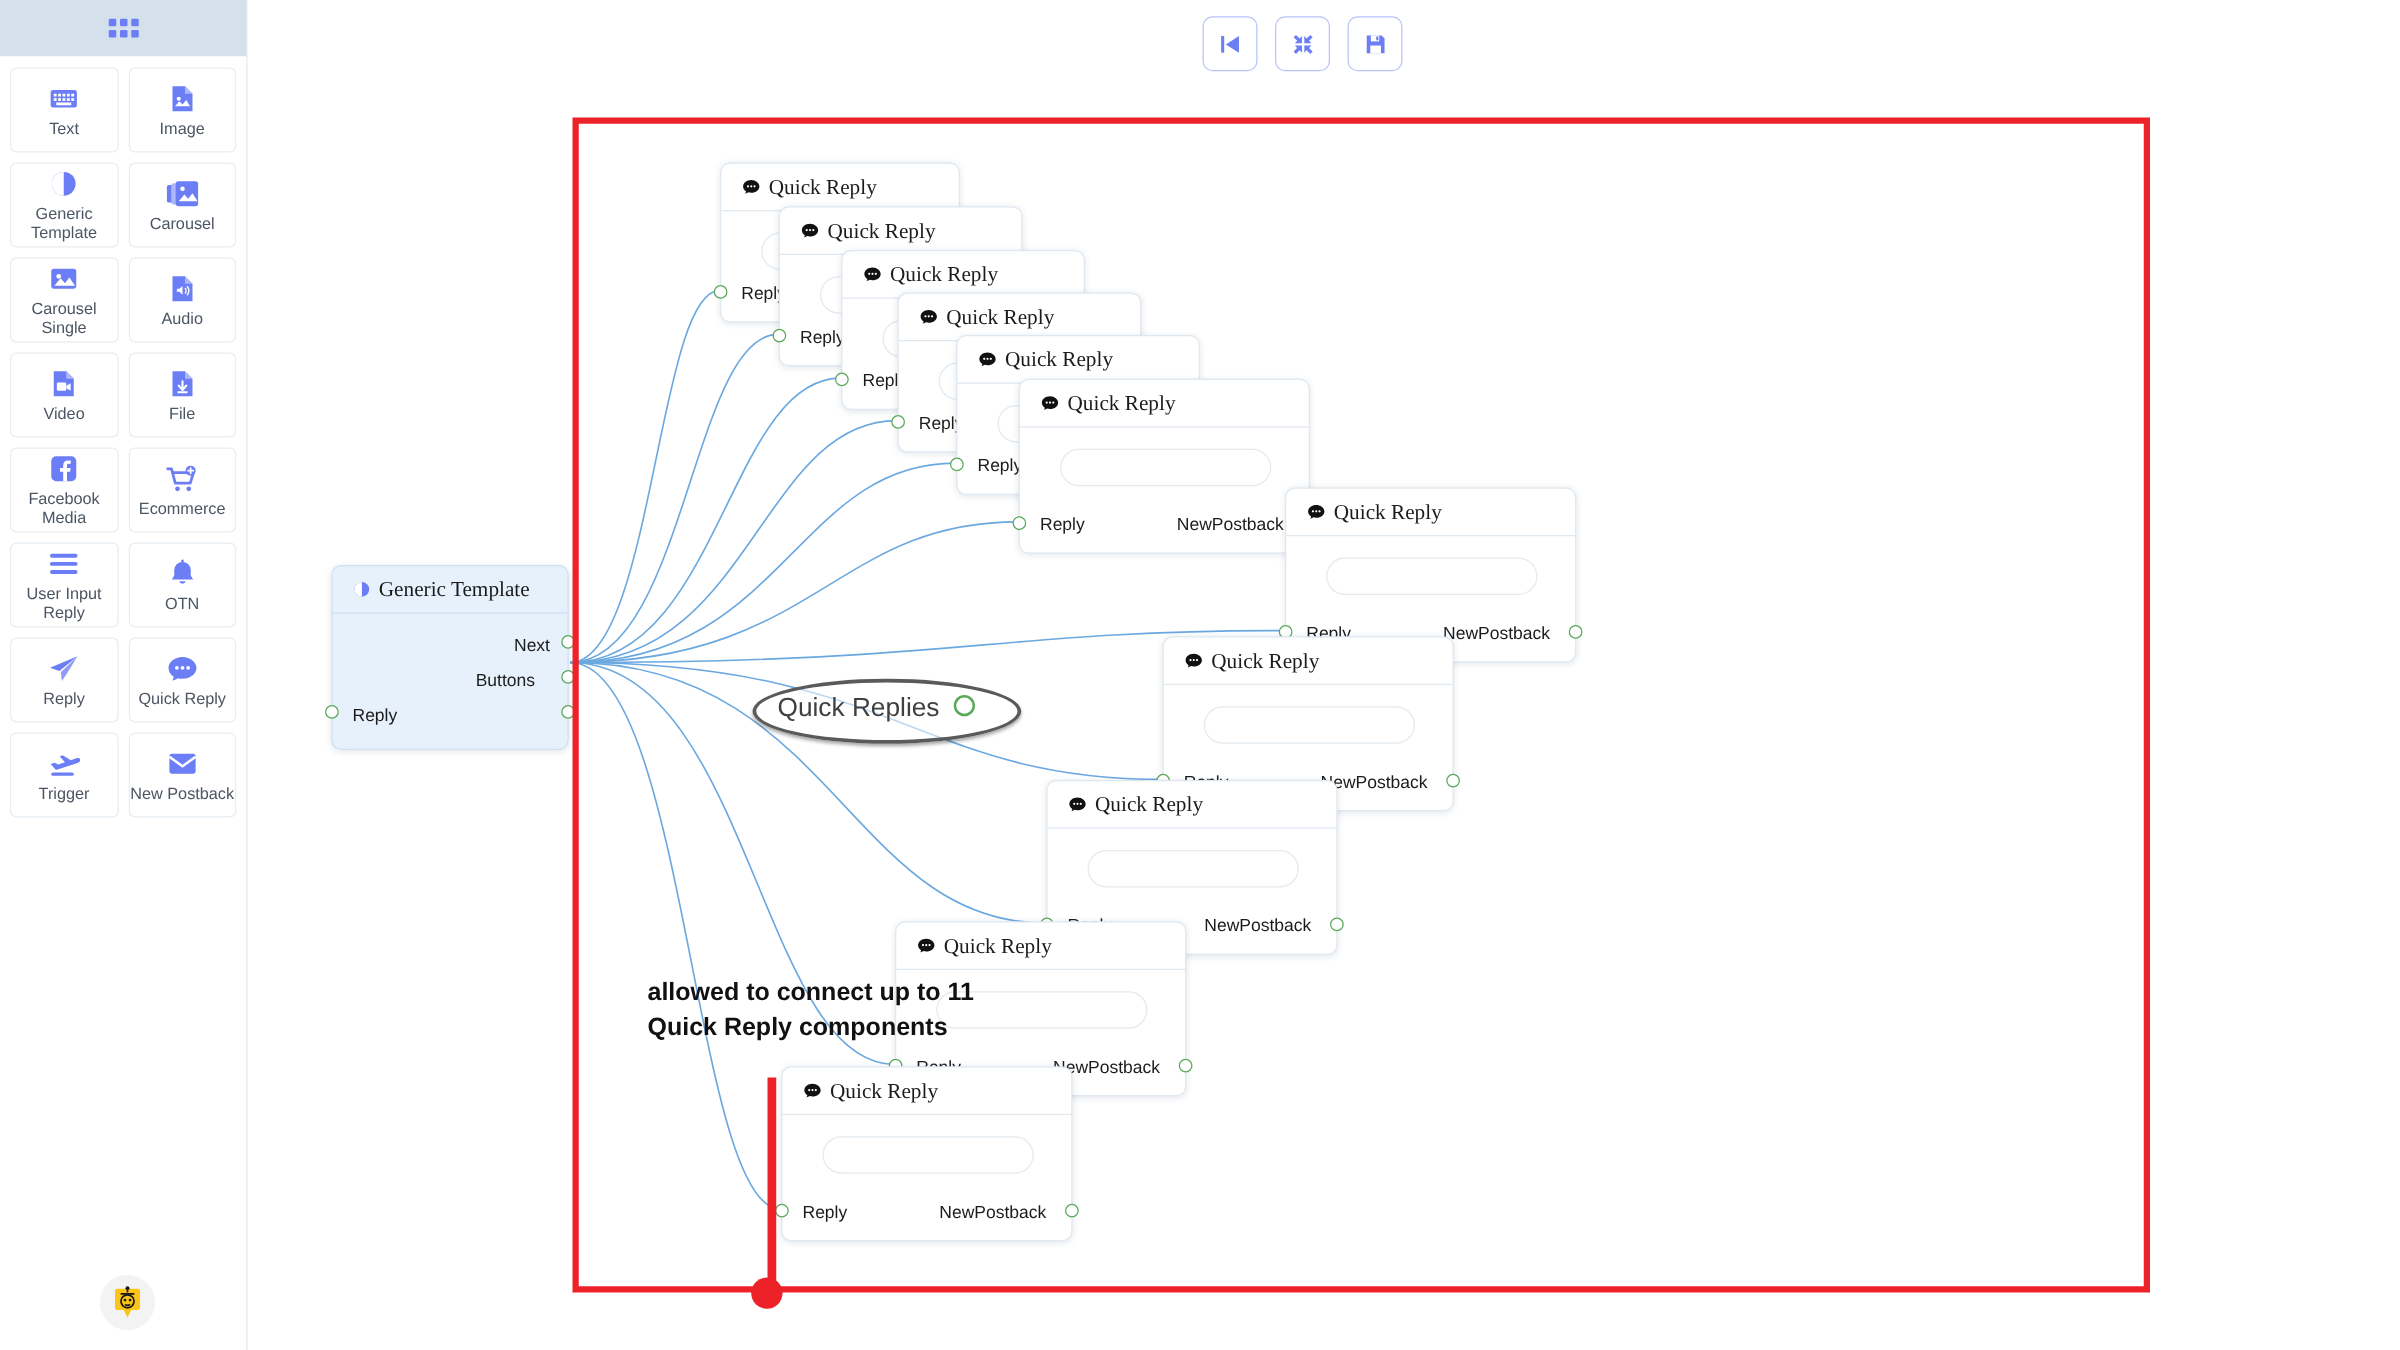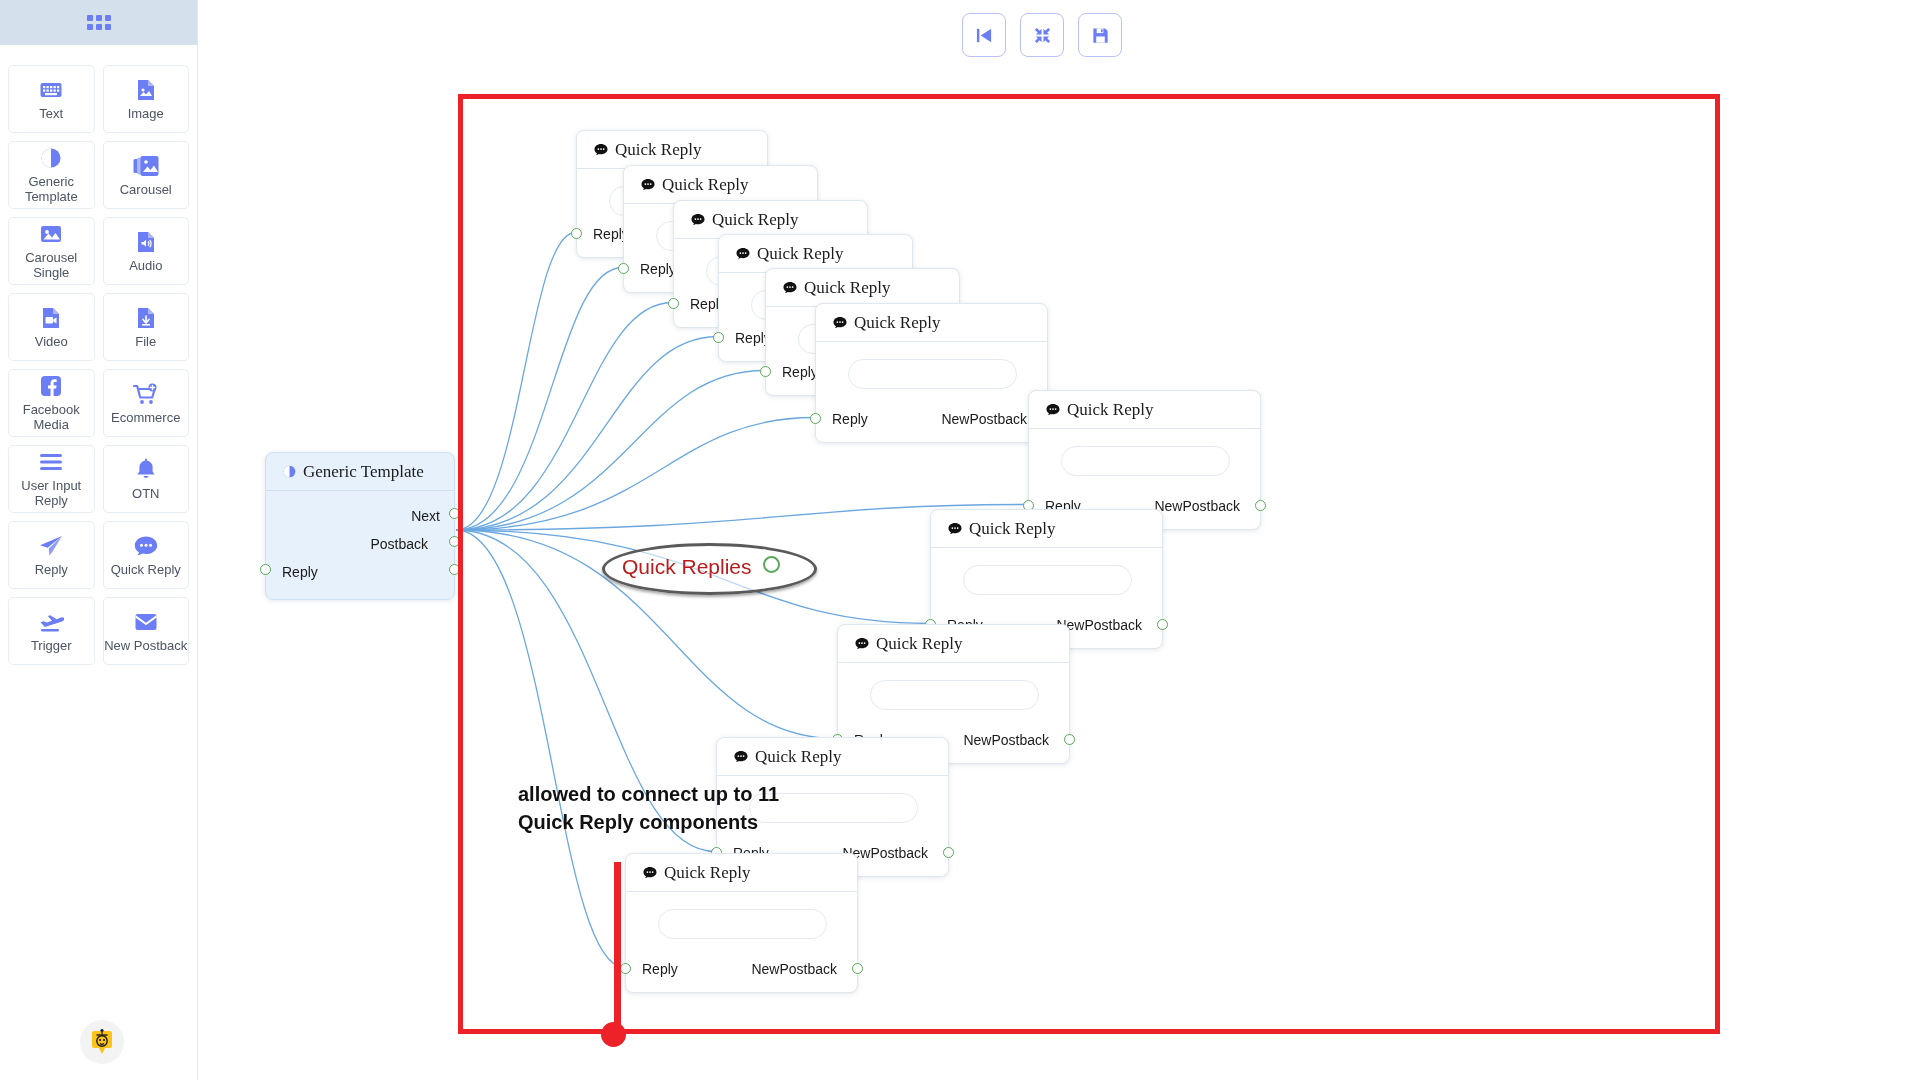--- a/index.html
+++ b/index.html
@@ -21,21 +21,21 @@
   }
   #sidebar-header {
     height: 45px; background: #d4e0ec;
     display: flex; align-items: center; justify-content: center;
   }
   .grid-icon { display: grid; grid-template-columns: repeat(3, 6px);
     grid-template-rows: repeat(2, 6px); gap: 3px; }
   .grid-icon i { background: #6c7ef5; border-radius: 1px; display: block; }
 
   #palette {
-    padding: 20px 8px; display: grid;
+    padding: 9px 8px; display: grid;
     grid-template-columns: 1fr 1fr; gap: 8px 8px;
   }
   .pal-item {
     background: #fff; border: 1px solid #e6edf3; border-radius: 5px;
     height: 68px; display: flex; flex-direction: column;
     align-items: center; justify-content: center; gap: 4px;
     cursor: pointer;
   }
   .pal-item .pi-icon { color: #6c7ef5; height: 24px; display: flex;
     align-items: center; justify-content: center; }
@@ -135,21 +135,21 @@
     position: absolute; left: 404px; top: 543px;
     width: 215px; height: 52px;
     border-radius: 50%;
     border: 3px solid #5a5a5a;
     background: rgba(255,255,255,0.55);
     box-shadow: 0 2px 3px rgba(0,0,0,0.35);
     z-index: 20; pointer-events: none;
   }
   #qr-ellipse-label {
     position: absolute; left: 424px; top: 555px;
-    font-size: 21px; color: #b91c1c; z-index: 21;
+    font-size: 21px; color: #404040; z-index: 21;
     font-family: "Liberation Sans", sans-serif; font-weight: normal;
     text-shadow: 0 1px 1px rgba(255,255,255,0.9);
     pointer-events: none;
   }
   #qr-ellipse-port {
     position: absolute; left: 565px; top: 556px;
     width: 17px; height: 17px; border-radius: 50%;
     border: 2px solid #5aa85a; background: #fff; z-index: 22;
   }
 </style>
@@ -414,21 +414,21 @@
         <svg width="13" height="13" viewBox="0 0 14 14">
           <circle cx="7" cy="7" r="6.3" fill="#6c7ef5"></circle>
           <path d="M7 0.7 A6.3 6.3 0 0 0 7 13.3 Z" fill="#ffffff"></path>
         </svg>
         <span>Generic Template</span>
       </div>
       <div class="node-body" style="height:109px;">
         <span class="port-label" style="right:14px; top:17px;">Next</span>
         <span class="port-dot" style="right:-6px; top:17px;"></span>
 
-        <span class="port-label" style="right:26px; top:45px;">Postback</span>
+        <span class="port-label" style="right:26px; top:45px;">Buttons</span>
         <span class="port-dot" style="right:-6px; top:45px;"></span>
 
         <span class="port-dot" style="right:-6px; top:73px;"></span>
 
         <span class="port-dot" style="left:-6px; top:73px;"></span>
         <span class="port-label" style="left:16px; top:73px;">Reply</span>
       </div>
     </div>
 
     <div id="qr-nodes">

